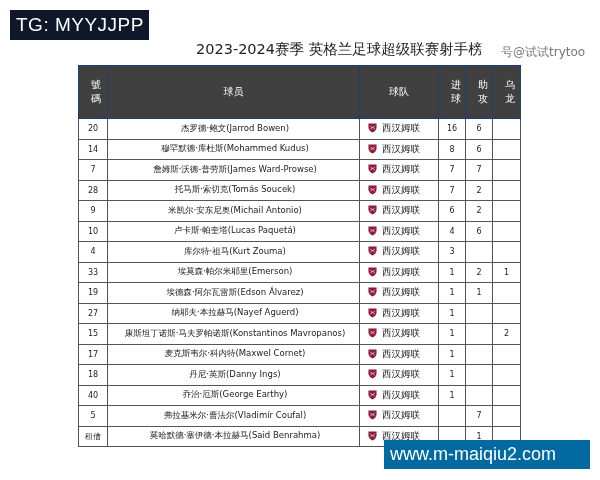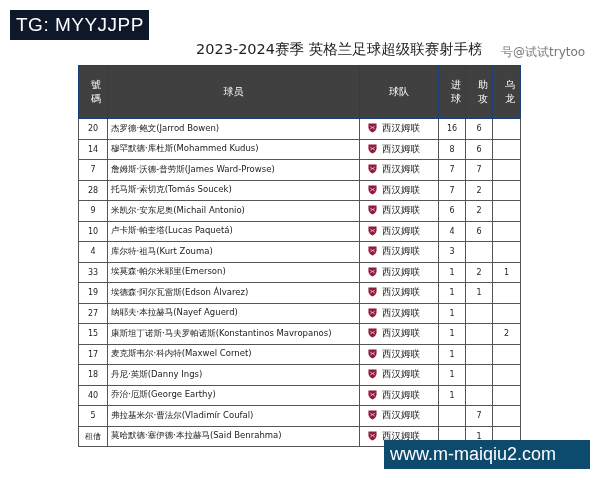--- a/index.html
+++ b/index.html
@@ -29,30 +29,30 @@
   }
   table.roster th {
     background:#404040; color:#ffffff; font-weight:normal; height:20px;
     border:1px solid #1a3e7a; font-size:10px; padding:12px;
     font-family:"DejaVu Serif", serif;
   }
   table.roster td {
     height:19.5px; border:1px solid #555; padding:0; text-align:center;
     white-space:nowrap; overflow:hidden;
   }
-  table.roster td.player { text-align:left; padding-left:3px; }
+  table.roster td.player { text-align:center; padding-left:3px; }
   table.roster td.team { text-align:left; padding-left:8px;margin-top:28px; }
   table.roster td.num { font-size:8px; }
   .crest {
     display:inline-block; width:9px; height:10px; vertical-align:-2px; margin-right:5px;
   }
   .team-name { font-size:9.5px; }
   .site-badge {
     position:absolute; left:384px; top:440px; width:206px; height:29px;
-    background:#0c4a6e; color:#ffffff; font-size:18px; line-height:29px;
+    background:#0369a1; color:#ffffff; font-size:18px; line-height:29px;
     padding-left:6px; box-sizing:border-box; font-family:"Liberation Sans", sans-serif;
   }
 </style>
 </head>
 <body>
 
 <div class="tg-badge">TG: MYYJJPP</div>
 
 <div class="title">
   <span>2023-2024赛季  英格兰足球超级联赛射手榜</span>

